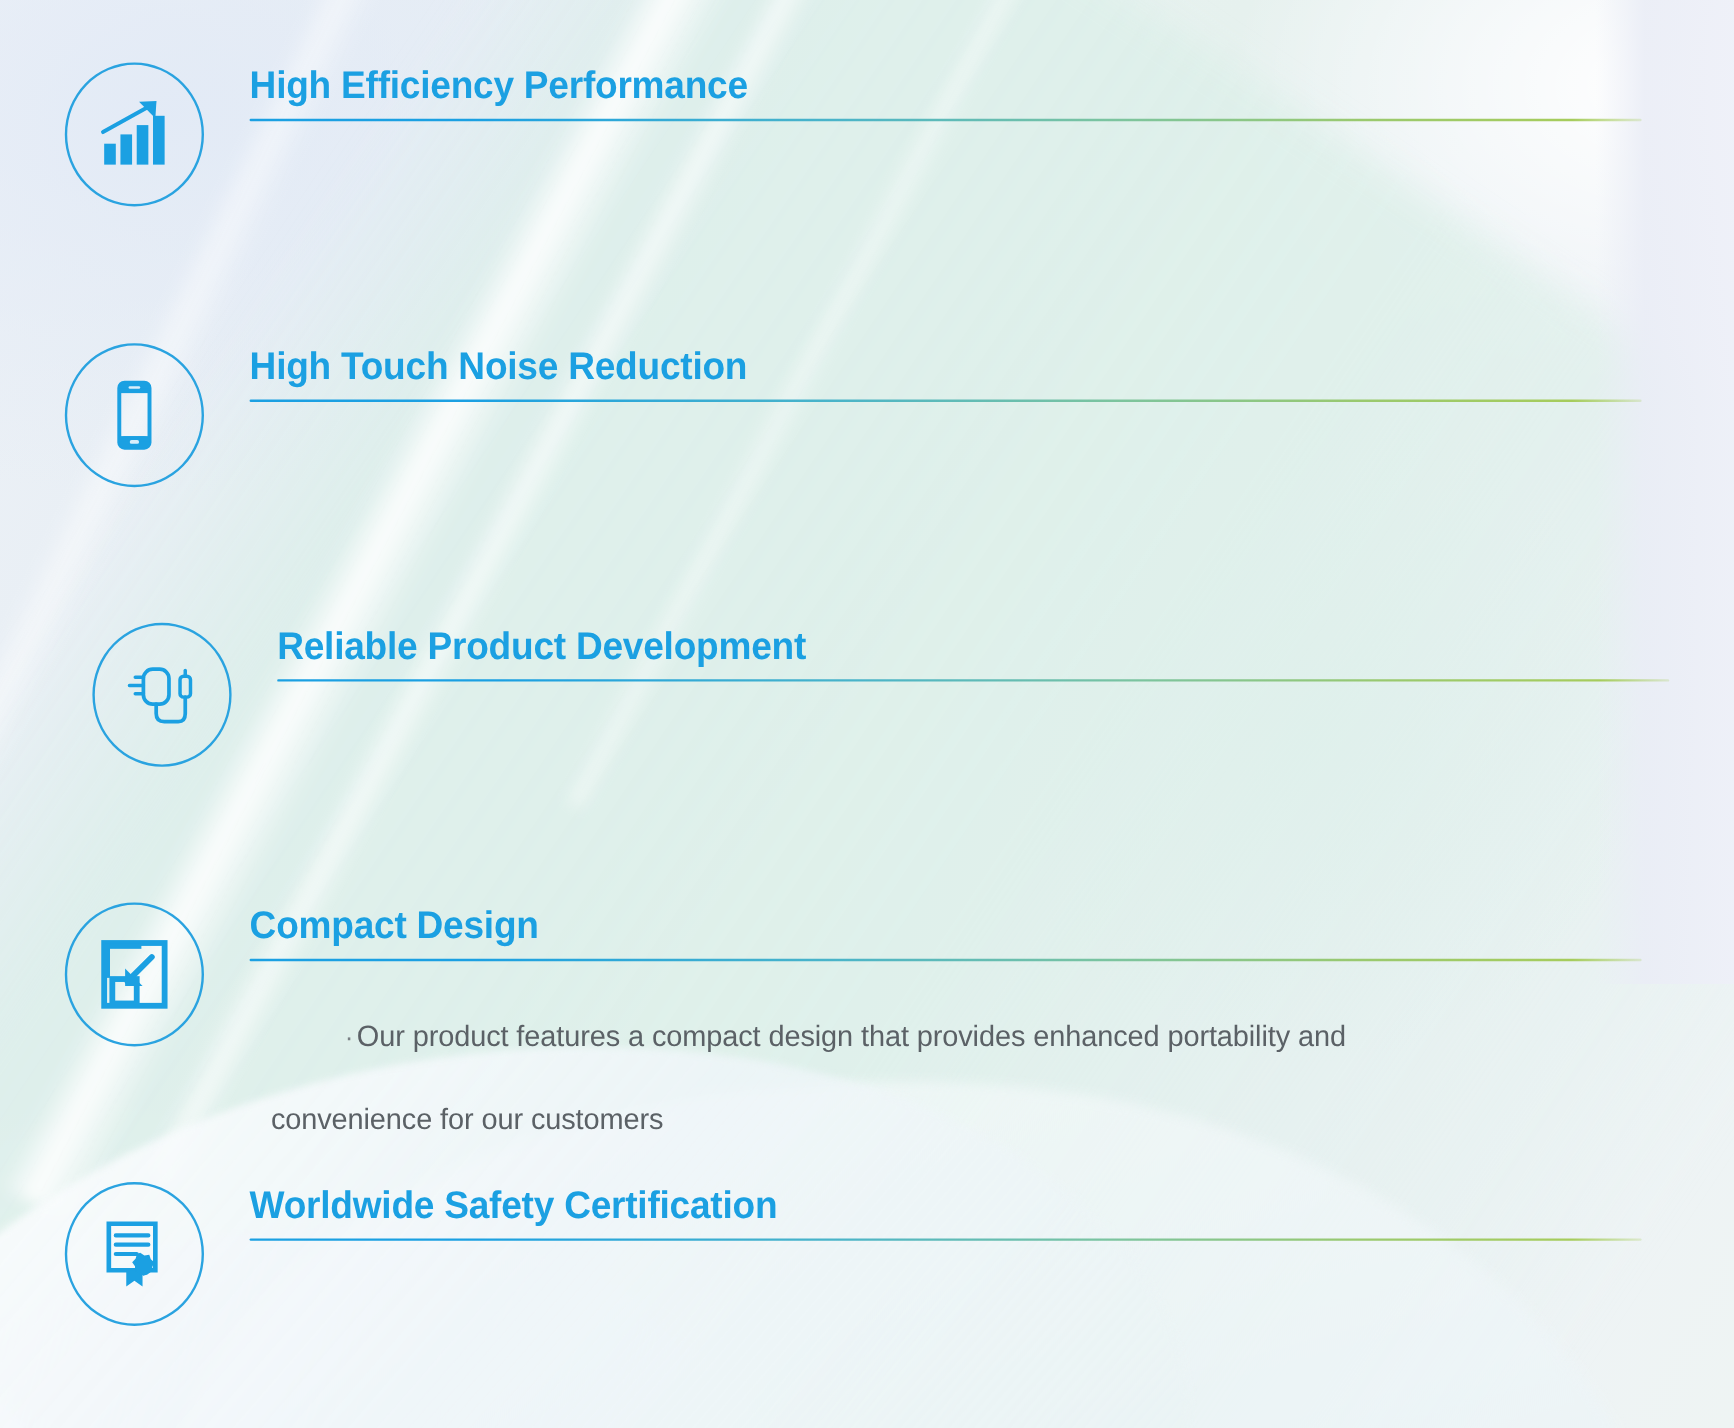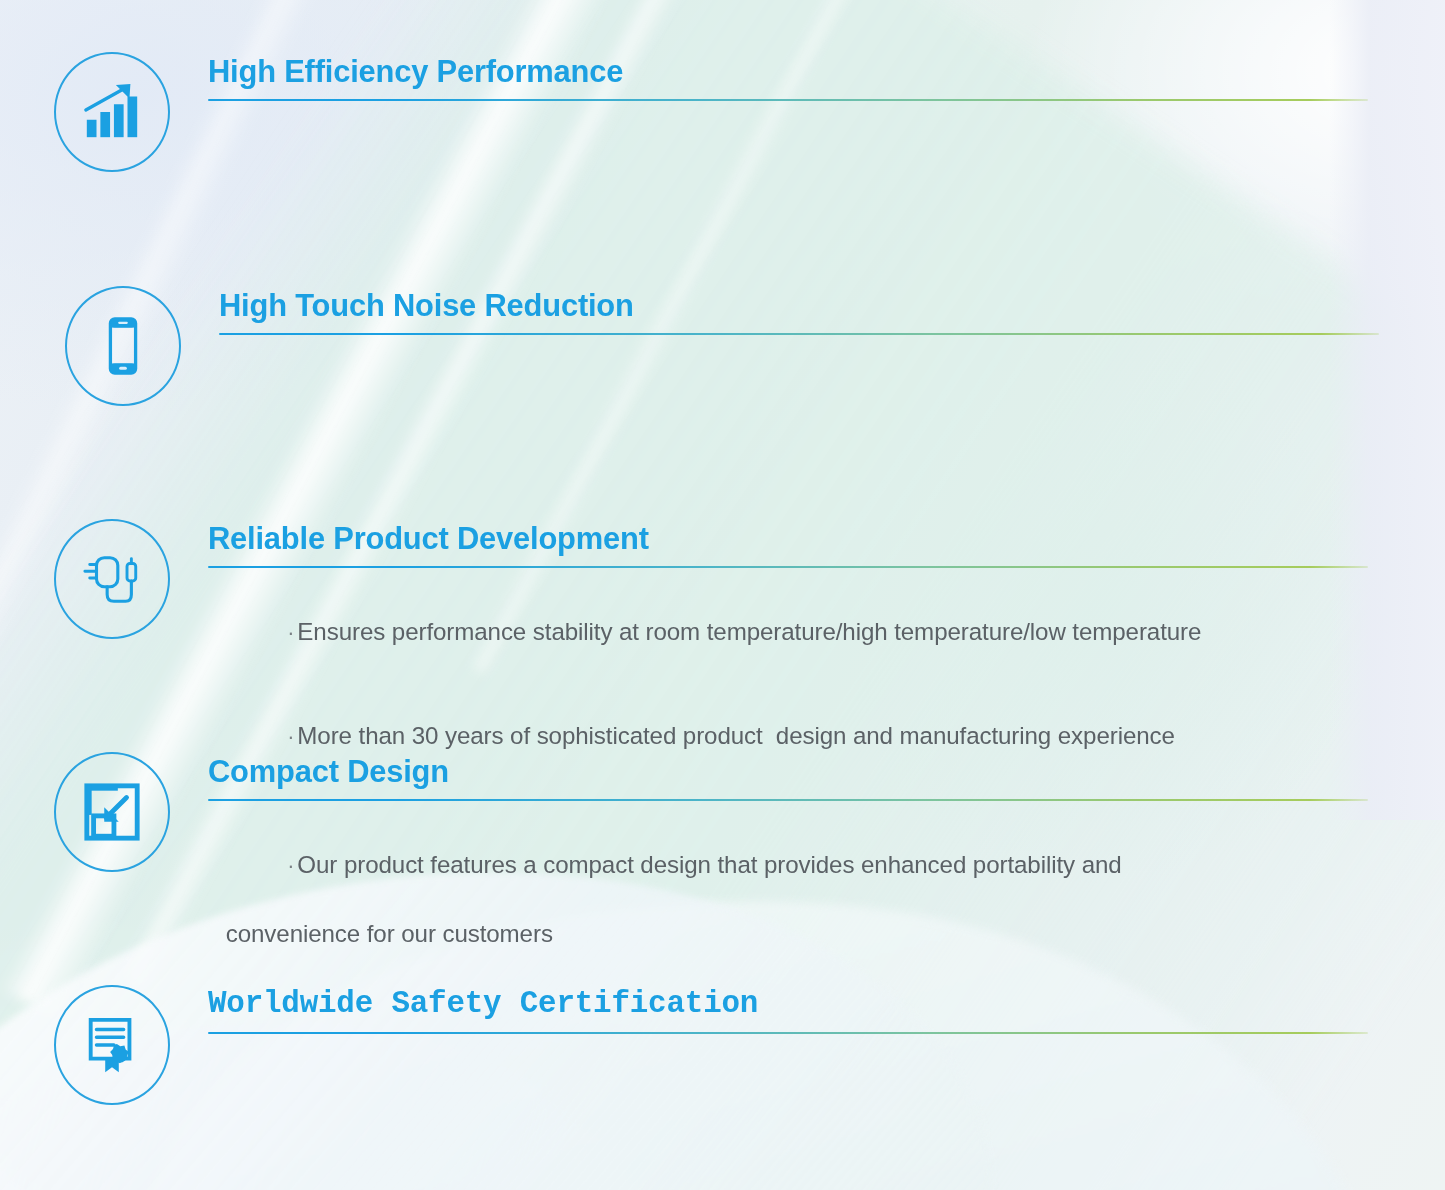--- a/index.html
+++ b/index.html
@@ -184,62 +184,54 @@
           <path d="M5 30 L48 6" stroke="#1ba0e2" stroke-width="3.4" fill="none" stroke-linecap="round"></path>
           <path d="M36 4 L51 3.2 L50 18 Z" fill="#1ba0e2"></path>
         </svg>
       </div>
       <div class="body">
         <div class="title">High Efficiency Performance</div>
         <div class="rule"></div>
       </div>
     </div>
 
-    <div class="feature" style="top:286px;left:11px;">
+    <div class="feature" style="top:286px;left:0;">
       <div class="icon-wrap">
         <div class="icon-ring"></div>
         <svg class="icon-glyph" viewBox="0 0 64 64">
           <rect x="19" y="4" width="26" height="56" rx="4.5" ry="4.5" fill="none" stroke="#1ba0e2" stroke-width="3.4"></rect>
           <rect x="22.5" y="12" width="19" height="38" fill="#ffffff" opacity="0"></rect>
           <rect x="19" y="4" width="26" height="9" rx="4.5" ry="4.5" fill="#1ba0e2"></rect>
           <rect x="19" y="9" width="26" height="4" fill="#1ba0e2"></rect>
           <rect x="19" y="50" width="26" height="10" rx="4.5" ry="4.5" fill="#1ba0e2"></rect>
           <rect x="19" y="50" width="26" height="5" fill="#1ba0e2"></rect>
           <rect x="27" y="7" width="10" height="2.2" rx="1.1" fill="#d9eefb"></rect>
           <rect x="28" y="53.4" width="8" height="3.2" rx="1.6" fill="#d9eefb"></rect>
         </svg>
       </div>
       <div class="body">
         <div class="title">High Touch Noise Reduction</div>
         <div class="rule"></div>
       </div>
     </div>
 
-    <div class="feature" style="top:519px;left:0;">
+    <div class="feature" style="top:519px;left:0;padding-left:23px;">
       <div class="icon-wrap">
         <div class="icon-ring"></div>
         <svg class="icon-glyph" viewBox="0 0 64 64">
           <rect x="16" y="10" width="22" height="30" rx="8" ry="8" fill="none" stroke="#1ba0e2" stroke-width="3.2"></rect>
           <path d="M16 17 L9 17 M16 24 L4 24 M16 31 L9 31" stroke="#1ba0e2" stroke-width="3" stroke-linecap="round" fill="none"></path>
           <path d="M27 40 L27 48 Q27 55 34 55 L46 55 Q52 55 52 48 L52 34" fill="none" stroke="#1ba0e2" stroke-width="3.2" stroke-linecap="round"></path>
           <rect x="47.5" y="16" width="9" height="18" rx="3" ry="3" fill="none" stroke="#1ba0e2" stroke-width="3"></rect>
           <path d="M52 16 L52 11" stroke="#1ba0e2" stroke-width="3" stroke-linecap="round"></path>
         </svg>
       </div>
       <div class="body">
         <div class="title">Reliable Product Development</div>
         <div class="rule"></div>
-        <div class="lines">
-          <div class="line">
-            <span class="bullet">·</span><span>Ensures performance stability at room temperature/high temperature/low temperature</span>
-          </div>
-          <div class="line">
-            <span class="bullet">·</span><span>More than 30 years of sophisticated product  design and manufacturing experience</span>
-          </div>
-        </div>
       </div>
     </div>
 
     <div class="feature" style="top:752px;left:0;">
       <div class="icon-wrap">
         <div class="icon-ring"></div>
         <svg class="icon-glyph" viewBox="0 0 64 64">
           <rect x="6" y="5" width="52" height="54" fill="none" stroke="#1ba0e2" stroke-width="5"></rect>
           <rect x="6" y="5" width="32" height="5" fill="#1ba0e2"></rect>
           <rect x="6" y="5" width="5" height="30" fill="#1ba0e2"></rect>
@@ -253,21 +245,21 @@
         <div class="rule"></div>
         <div class="lines">
           <div class="line">
             <span class="bullet">·</span><span>Our product features a compact design that provides enhanced portability and</span>
             <span class="cont">convenience for our customers</span>
           </div>
         </div>
       </div>
     </div>
 
-    <div class="feature" style="top:985px;left:0;font-family:Liberation Mono, monospace;">
+    <div class="feature" style="top:985px;left:0;">
       <div class="icon-wrap">
         <div class="icon-ring"></div>
         <svg class="icon-glyph" viewBox="0 0 64 64">
           <path d="M10 6 H50 V46 H10 Z" fill="none" stroke="#1ba0e2" stroke-width="4"></path>
           <path d="M16 16 H44 M16 24 H44 M16 32 H34" stroke="#1ba0e2" stroke-width="3.6" stroke-linecap="round"></path>
           <path d="M25 46 L25 60 L32 55 L39 60 L39 46 Z" fill="#1ba0e2"></path>
           <path d="M37 31 l3.6 2.2 4.2 -.6 1.3 4 3.3 2.7 -2.1 3.7 0 4.2 -4.1 1 -3.3 2.6 -2.9 -3 -4.1 -1 -.4 -4.2 -2.4 -3.5 2.9 -3 1.2 -4.1 Z" fill="#1ba0e2"></path>
           <circle cx="40" cy="43" r="7.4" fill="#1ba0e2"></circle>
           <circle cx="40" cy="43" r="5" fill="#e9f5fc" opacity="0"></circle>
         </svg>

